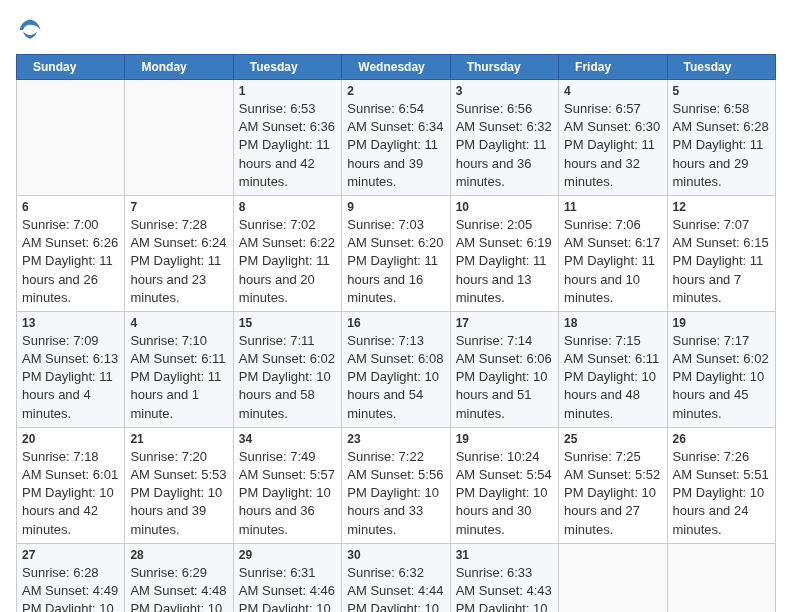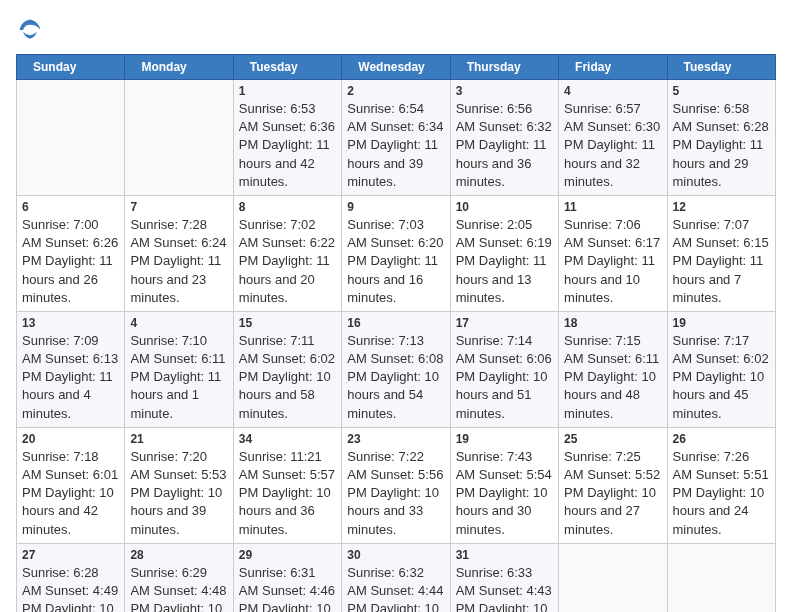--- a/index.html
+++ b/index.html
@@ -255,33 +255,33 @@
 Daylight: 10 hours and 42 minutes.</div>
         </td>
         <td>
           <span class="day-number">21</span>
           <div class="day-info">Sunrise: 7:20 AM
 Sunset: 5:53 PM
 Daylight: 10 hours and 39 minutes.</div>
         </td>
         <td>
           <span class="day-number">34</span>
-          <div class="day-info">Sunrise: 11:21 AM
+          <div class="day-info">Sunrise: 7:49 AM
 Sunset: 5:57 PM
 Daylight: 10 hours and 36 minutes.</div>
         </td>
         <td>
           <span class="day-number">23</span>
           <div class="day-info">Sunrise: 7:22 AM
 Sunset: 5:56 PM
 Daylight: 10 hours and 33 minutes.</div>
         </td>
         <td>
           <span class="day-number">19</span>
-          <div class="day-info">Sunrise: 7:43 AM
+          <div class="day-info">Sunrise: 10:24 AM
 Sunset: 5:54 PM
 Daylight: 10 hours and 30 minutes.</div>
         </td>
         <td>
           <span class="day-number">25</span>
           <div class="day-info">Sunrise: 7:25 AM
 Sunset: 5:52 PM
 Daylight: 10 hours and 27 minutes.</div>
         </td>
         <td>

